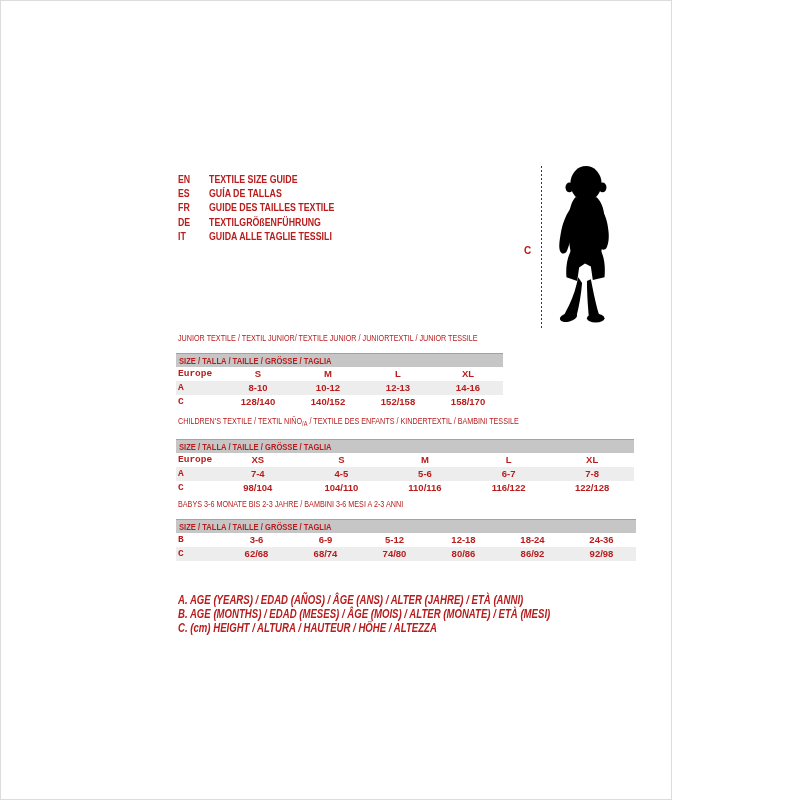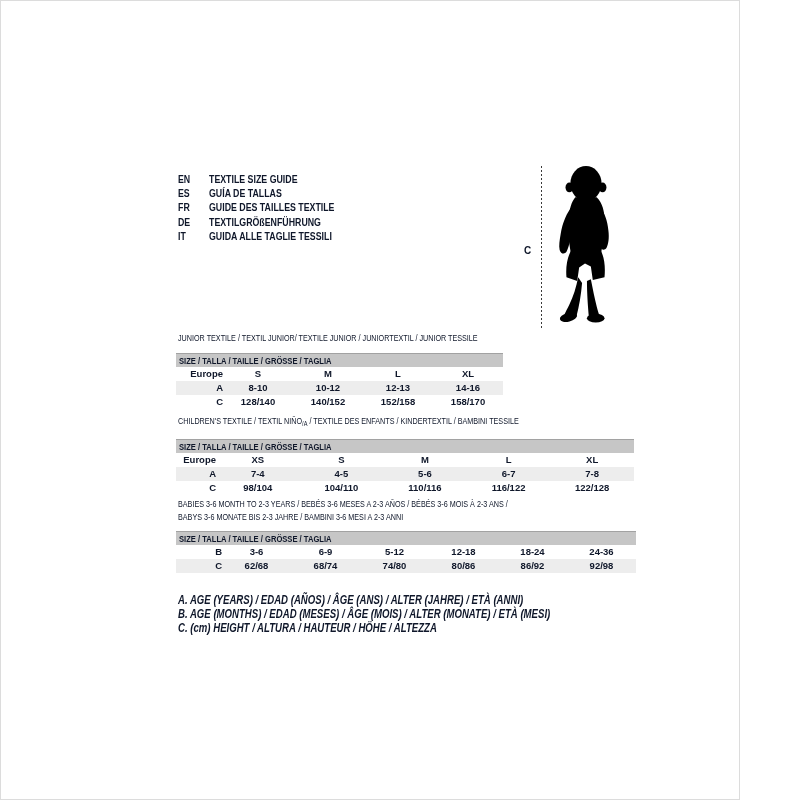--- a/index.html
+++ b/index.html
@@ -1,19 +1,19 @@
 <!DOCTYPE html>
 <html><head>
 <meta charset="utf-8">
 <style>
   html,body { margin:0; padding:0; background:#fff; }
   .page {
-    position:relative; width:740px; height:800px; box-sizing:border-box;
+    position:relative; width:672px; height:800px; box-sizing:border-box;
     background:#ffffff; border:1px solid #dcdcdc; overflow:hidden;
-    font-family:"Liberation Sans","DejaVu Sans",sans-serif; color:#0f172a;
+    font-family:"Liberation Sans","DejaVu Sans",sans-serif; color:#b91c1c;
   }
   .cond { display:inline-block; transform:scaleX(0.8); transform-origin:0 50%; white-space:nowrap; }
 
   
   .hdr { position:absolute; left:177px; top:171px; }
   .hdr-row { display:flex; height:14.2px; align-items:center; }
   .hdr-code { width:31px; font-size:11px; font-weight:bold; }
   .hdr-label { font-size:11px; font-weight:bold; }
 
   
@@ -21,21 +21,21 @@
     background:repeating-linear-gradient(to bottom,#3a3a3a 0 2px,transparent 2px 4px); }
   .c-label { position:absolute; left:523px; top:244px; font-size:10px; font-weight:bold; }
   .baby { position:absolute; left:545px; top:160px; width:78px; height:168px; }
 
   
   .section { position:absolute; left:175px; }
   .sec-title { font-size:9px; font-weight:normal; white-space:nowrap; padding-left:2px; line-height:12.5px; }
   .tbl { border-collapse:collapse; table-layout:fixed; margin-top:8px; }
   .tbl td { padding:0; height:14px; text-align:center; font-size:9.5px; font-weight:bold;
     line-height:14px; vertical-align:middle; overflow:hidden; }
-  .tbl td.lft { text-align:right; padding-left:2px; }
+  .tbl td.lft { text-align:left; padding-left:2px;font-family:Liberation Mono, monospace; }
   .tbl tr.band td { background:#c6c6c6; border-top:1px solid #a2a2a2; height:13px;
     line-height:13px; text-align:left; padding-left:3px; }
   .tbl tr.alt td { background:#ededed; }
   sub { font-size:7px; vertical-align:-2px; }
 
   .legend { position:absolute; left:177px; top:592px; }
   .legend-line { font-size:12px; font-weight:bold; line-height:14px; white-space:nowrap;font-style:italic; }
 </style>
 </head>
 <body>
@@ -161,21 +161,20 @@
         <td>104/110</td>
         <td>110/116</td>
         <td>116/122</td>
         <td>122/128</td>
       </tr>
     </tbody>
       </table>
   </div>
 
   <div class="section" style="top:497px;">
-    <div class="sec-title"><span class="cond">BABIES 3-6 MONTH TO 2-3 YEARS / BEBÉS 3-6 MESES A 2-3 AÑOS / BÉBÉS 3-6 MOIS À 2-3 ANS /</span></div>
     <div class="sec-title"><span class="cond">BABYS 3-6 MONATE BIS 2-3 JAHRE / BAMBINI 3-6 MESI A 2-3 ANNI</span></div>
     <table class="tbl" style="width:460px;">
       <colgroup>
           <col style="width:46px">
           <col style="width:69px">
           <col style="width:69px">
           <col style="width:69px">
           <col style="width:69px">
           <col style="width:69px">
           <col style="width:69px">

